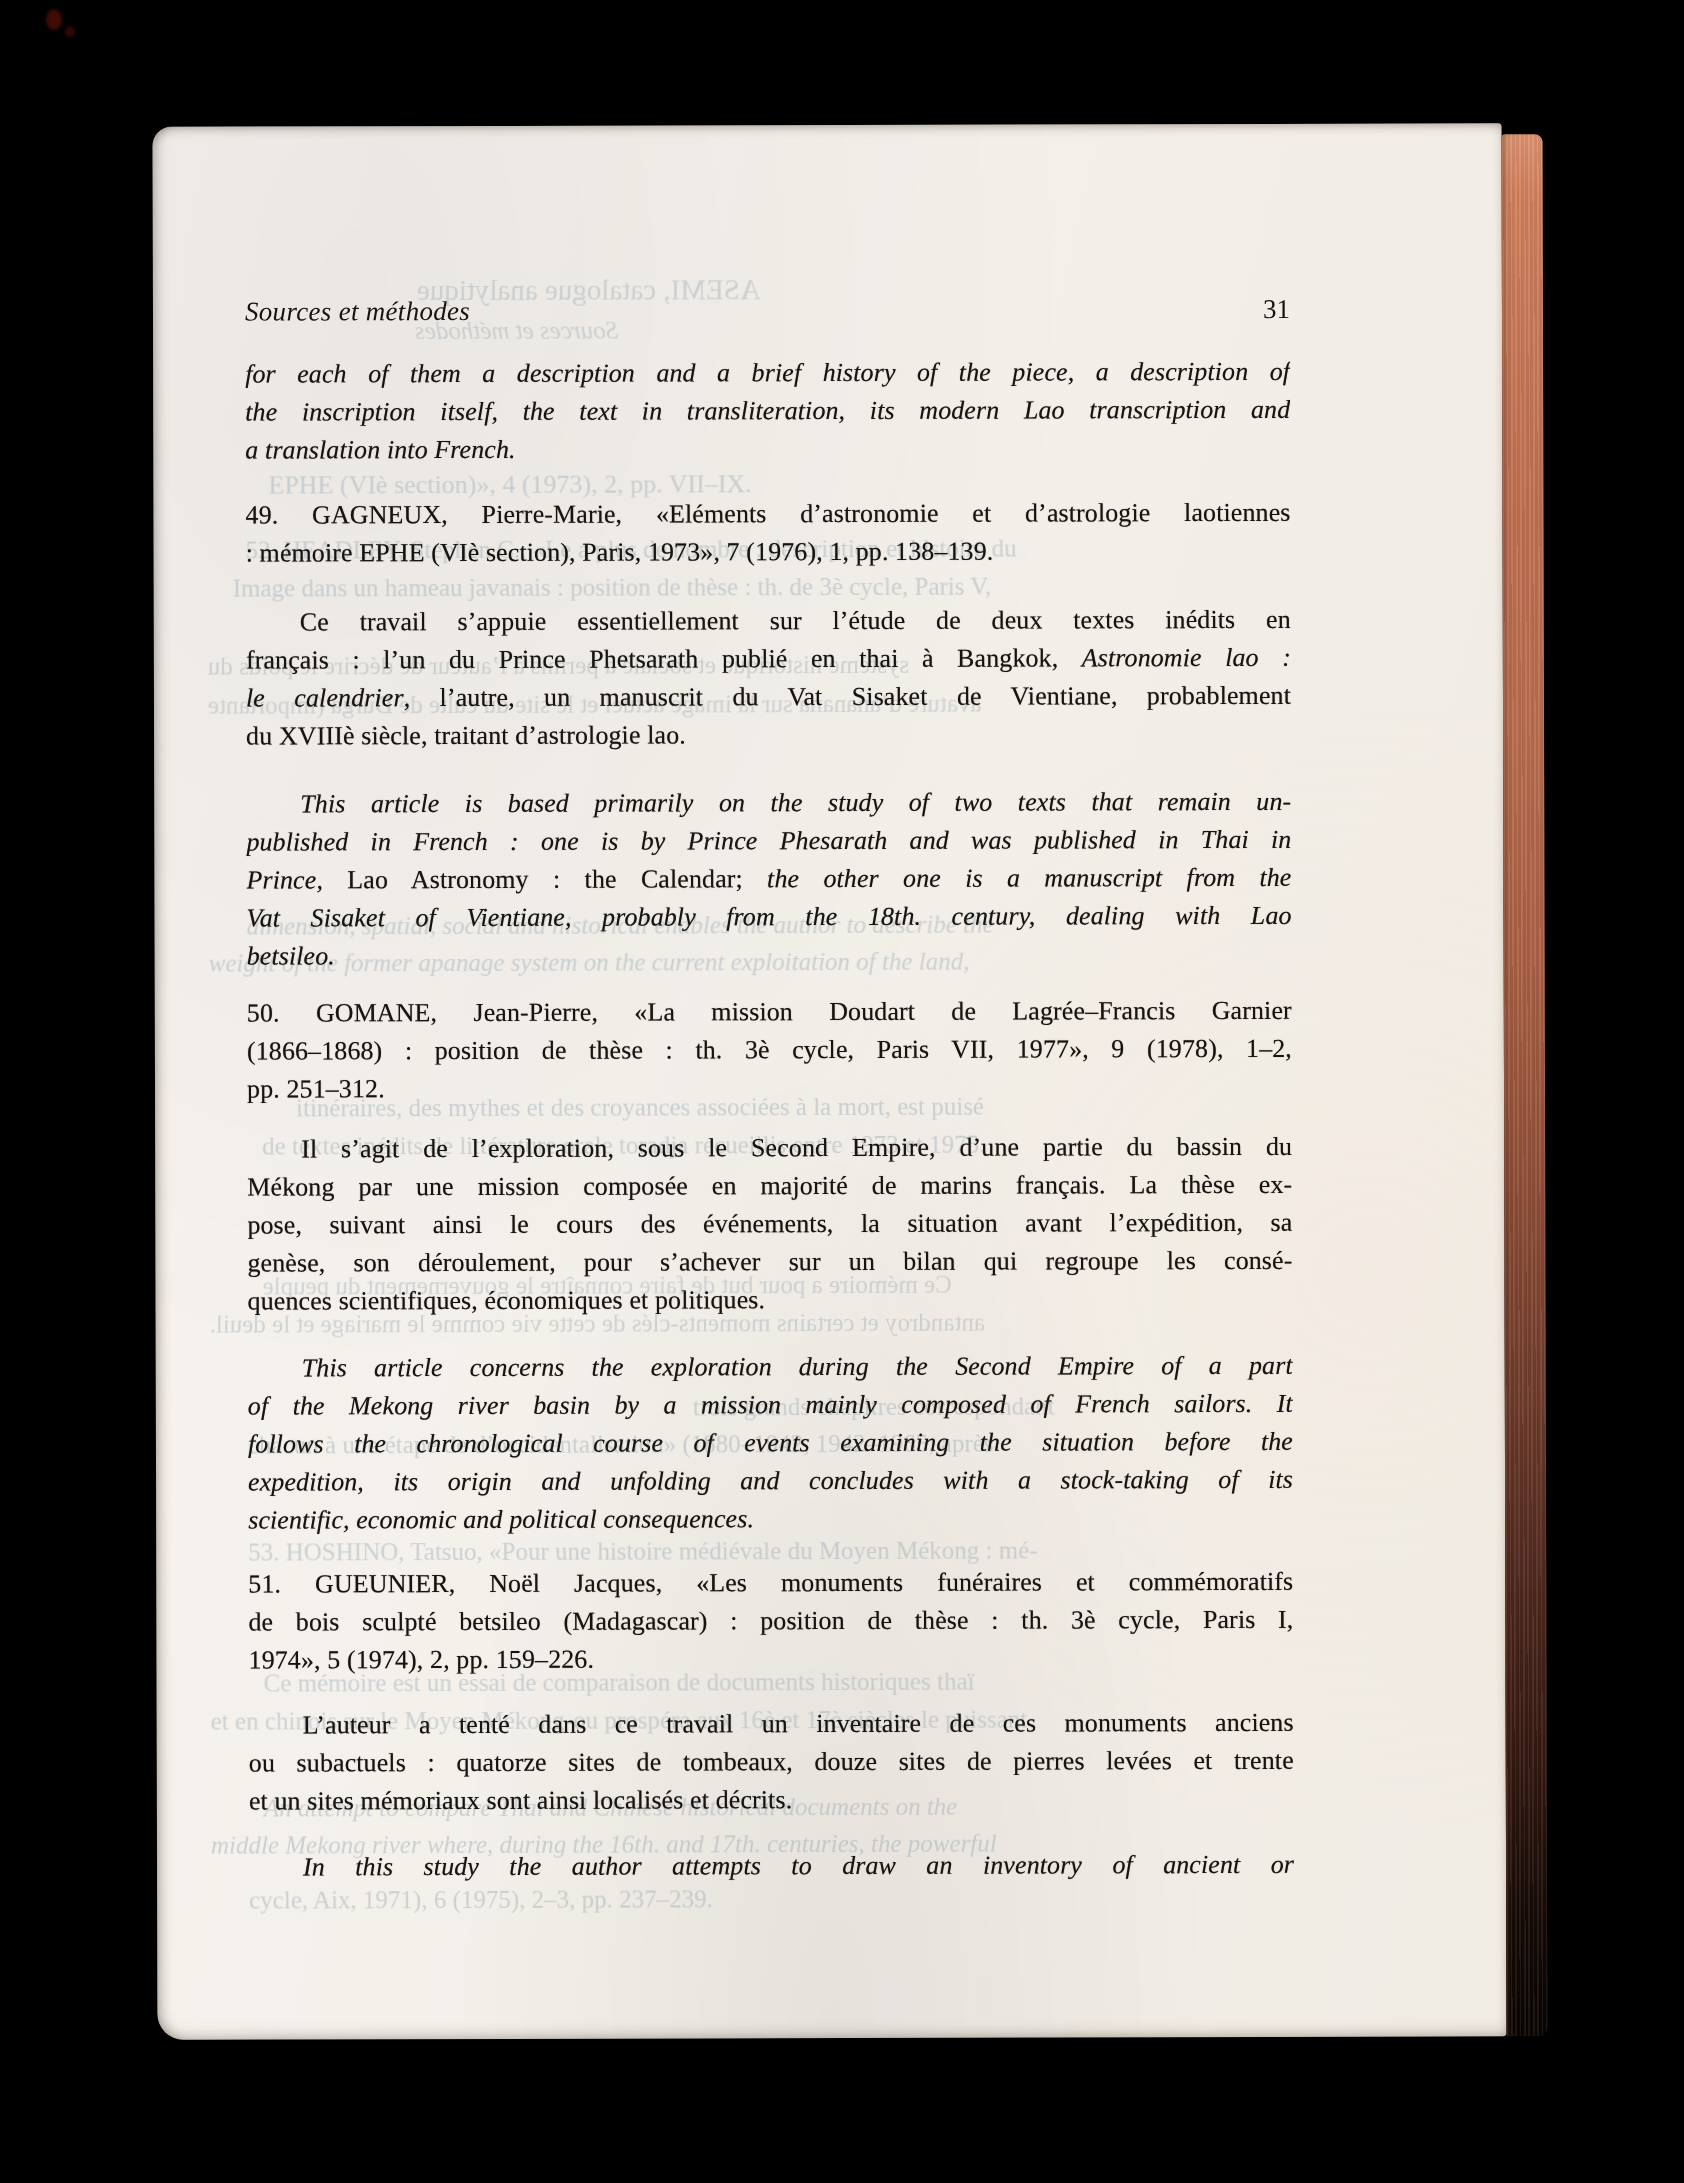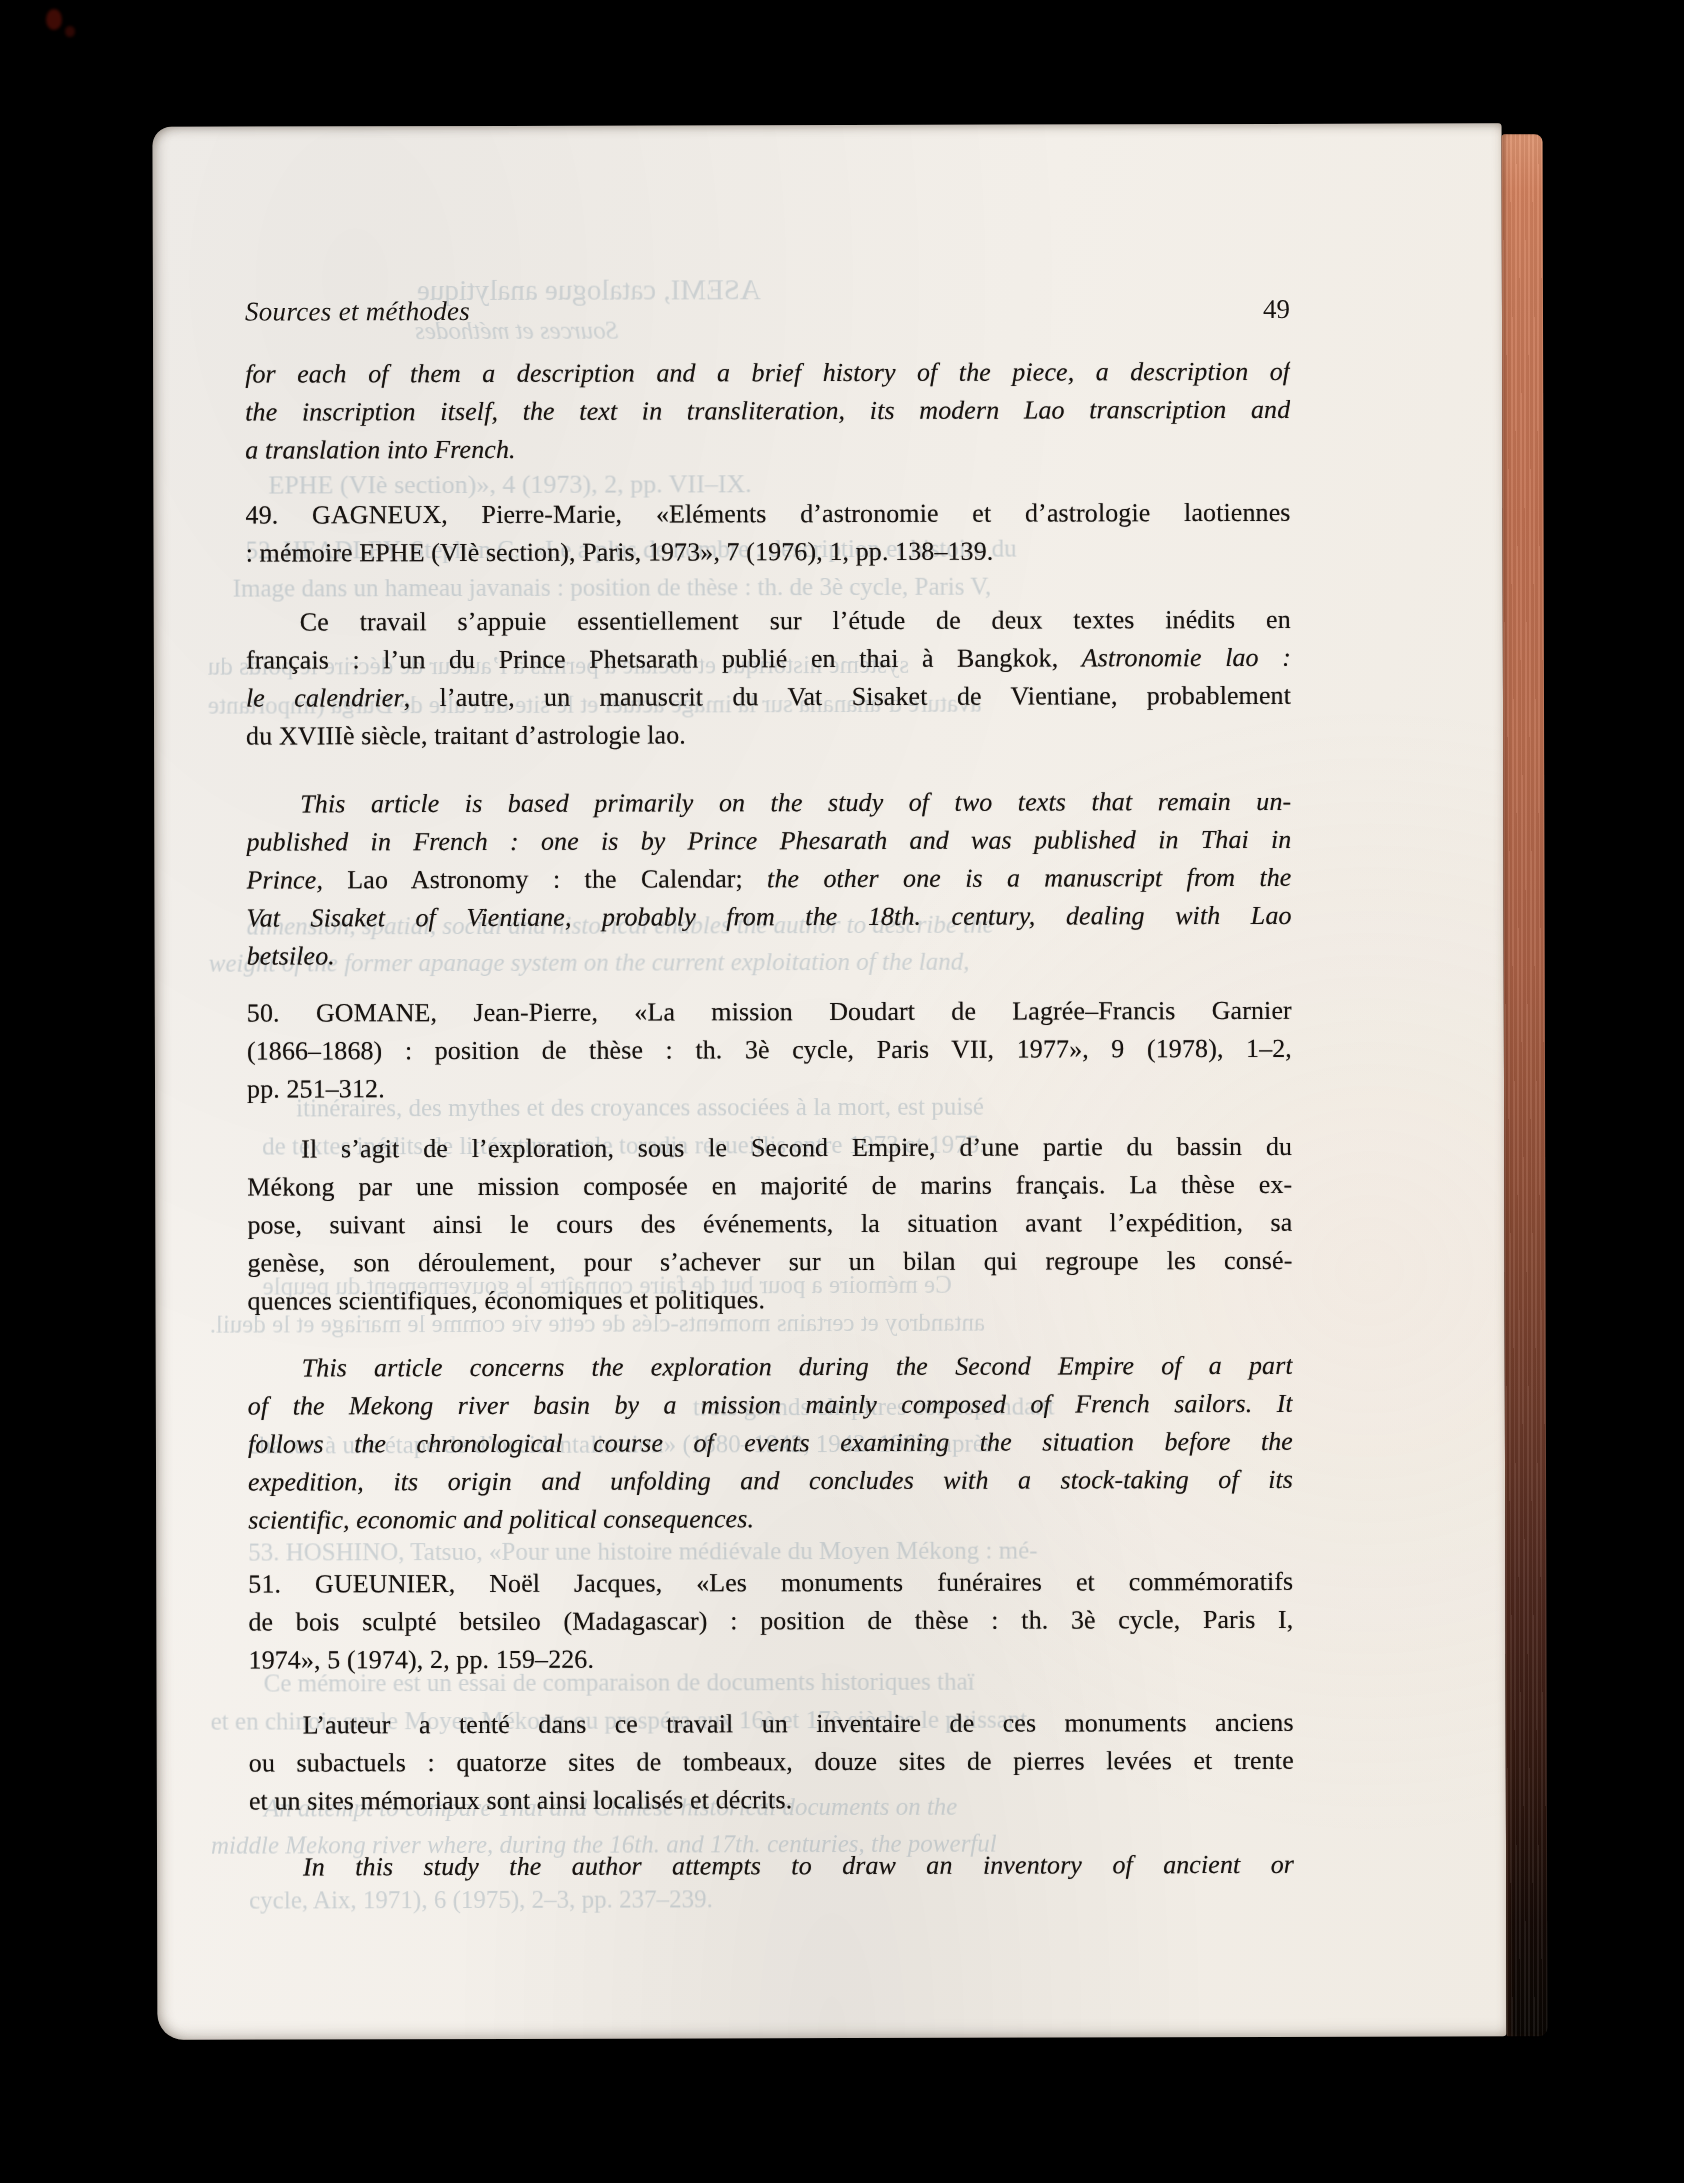--- a/index.html
+++ b/index.html
@@ -95,21 +95,21 @@
 <body>
 
 <div class="speck speck-a"></div>
 <div class="speck speck-b"></div>
 
 <div class="book-page">
   <div class="paper">
     <div class="text-col">
       <div class="header-row">
         <span class="running-title">Sources et méthodes</span>
-        <span class="folio">49</span>
+        <span class="folio">31</span>
       </div>
 
     <div class="block" style="top: 229px;">
           <div class="tline"><span class="it">for each of them a description and a brief history of the piece, a description of</span></div>
           <div class="tline"><span class="it">the inscription itself, the text in transliteration, its modern Lao transcription and</span></div>
           <div class="tline last"><span class="it">a translation into French.</span></div>
         </div>
         <div class="block" style="top: 370px;">
           <div class="tline"><span class="rm">49. GAGNEUX, Pierre-Marie, «Eléments d’astronomie et d’astrologie laotiennes</span></div>
           <div class="tline last"><span class="rm">: mémoire EPHE (VIè section), Paris, 1973», 7 (1976), 1, pp. 138–139.</span></div>

